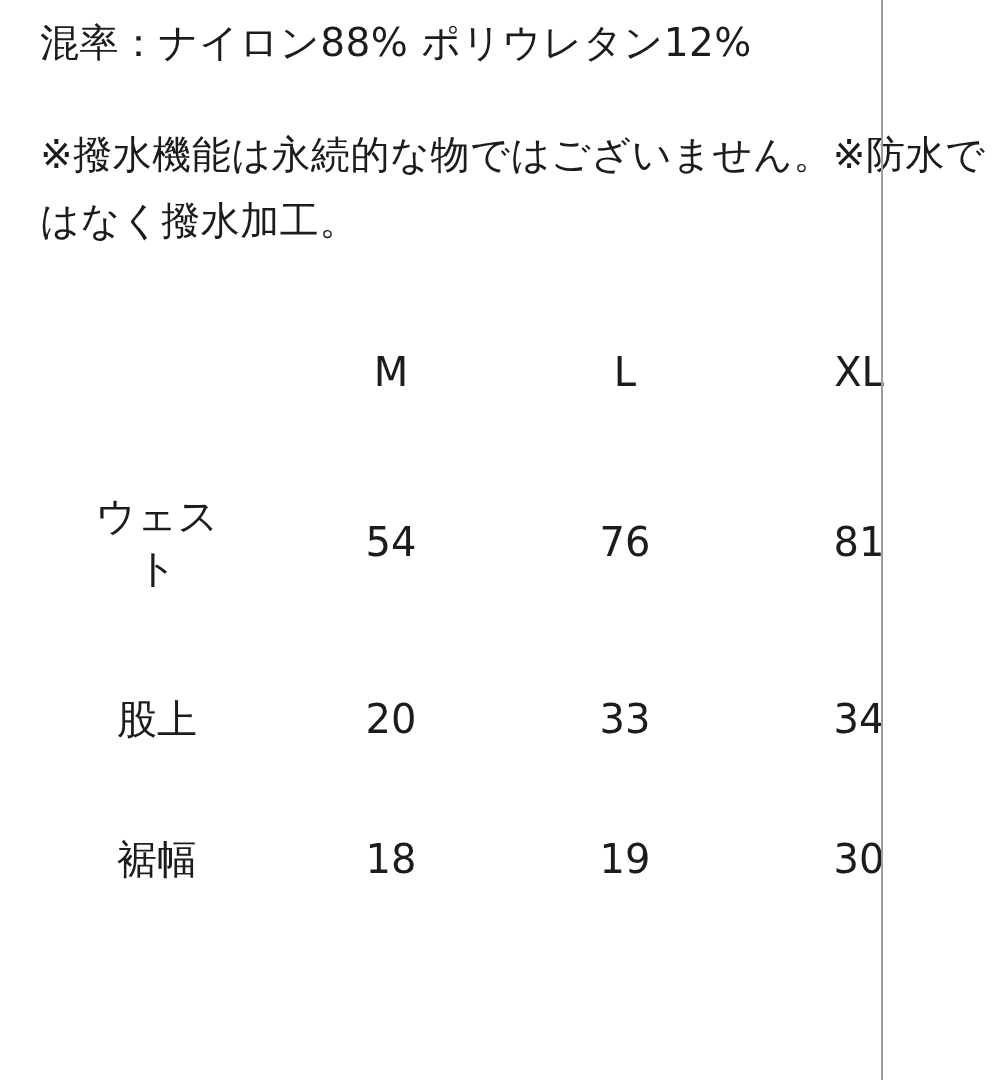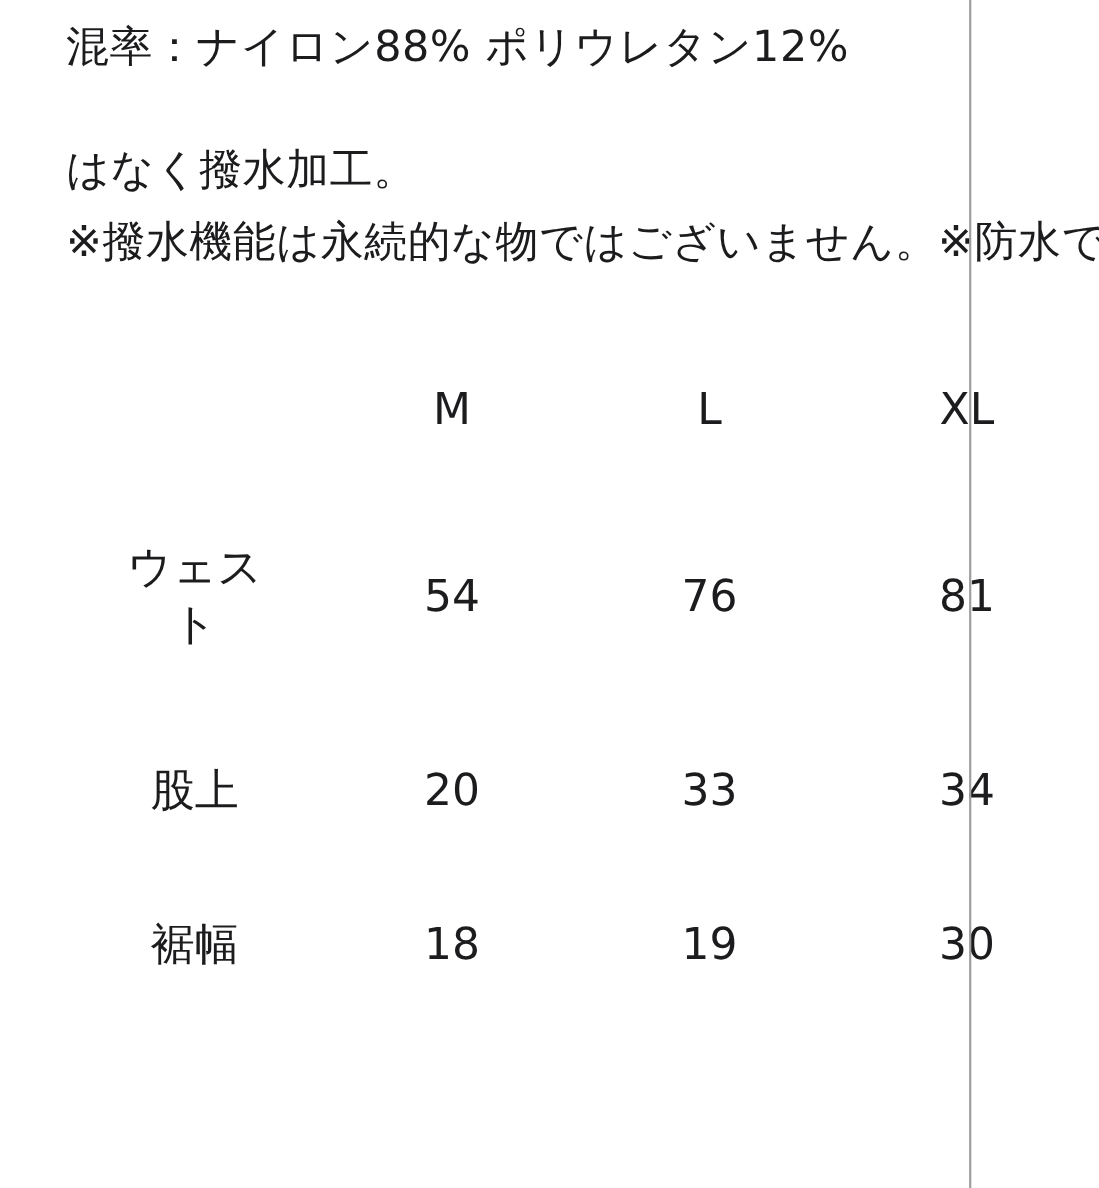--- a/index.html
+++ b/index.html
@@ -13,21 +13,21 @@
   body {
     font-family: "DejaVu Sans", "Liberation Sans", sans-serif;
     color: #1c1c1e;
     position: relative;
   }
   .page {
     position: relative;
     width: 885px;
     height: 1080px;
     box-sizing: border-box;
-    padding: 11px 0 0 60px;
+    padding: 11px 0 0 40px;
   }
   .right-edge {
     position: absolute;
     top: 0;
     right: 2px;
     width: 2px;
     height: 100%;
     background: #9e9e9e;
   }
   .composition {
@@ -81,22 +81,22 @@
 </head>
 <body>
 
 <div class="page">
 
   <div class="right-edge"></div>
 
   <p class="composition">混率：ナイロン88% ポリウレタン12%</p>
 
   <div class="note">
+    <div class="note-line">※撥水機能は永続的な物ではございません。※防水で</div>
     <div class="note-line">はなく撥水加工。</div>
-    <div class="note-line">※撥水機能は永続的な物ではございません。※防水で</div>
   </div>
 
   <table class="size-table">
     <thead>
       <tr class="r-head">
         <th></th>
         <th class="col-header">M</th>
         <th class="col-header">L</th>
         <th class="col-header">XL</th>
       </tr>

